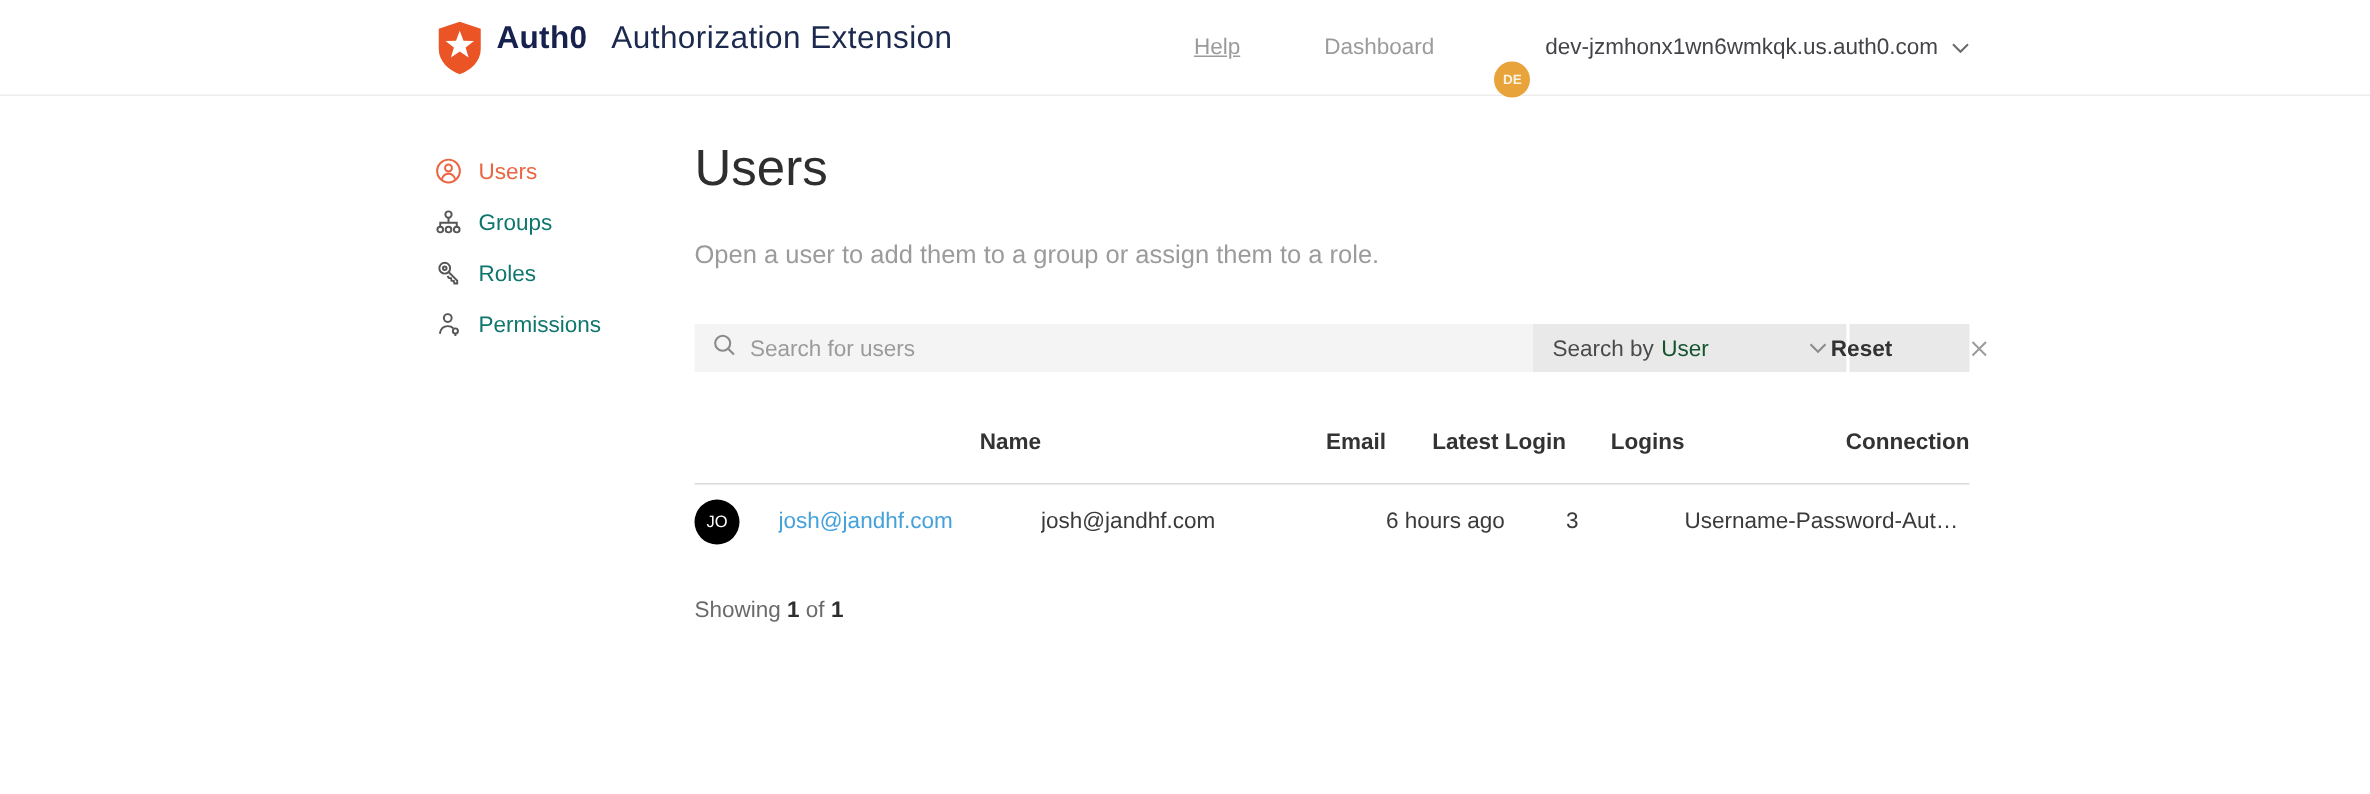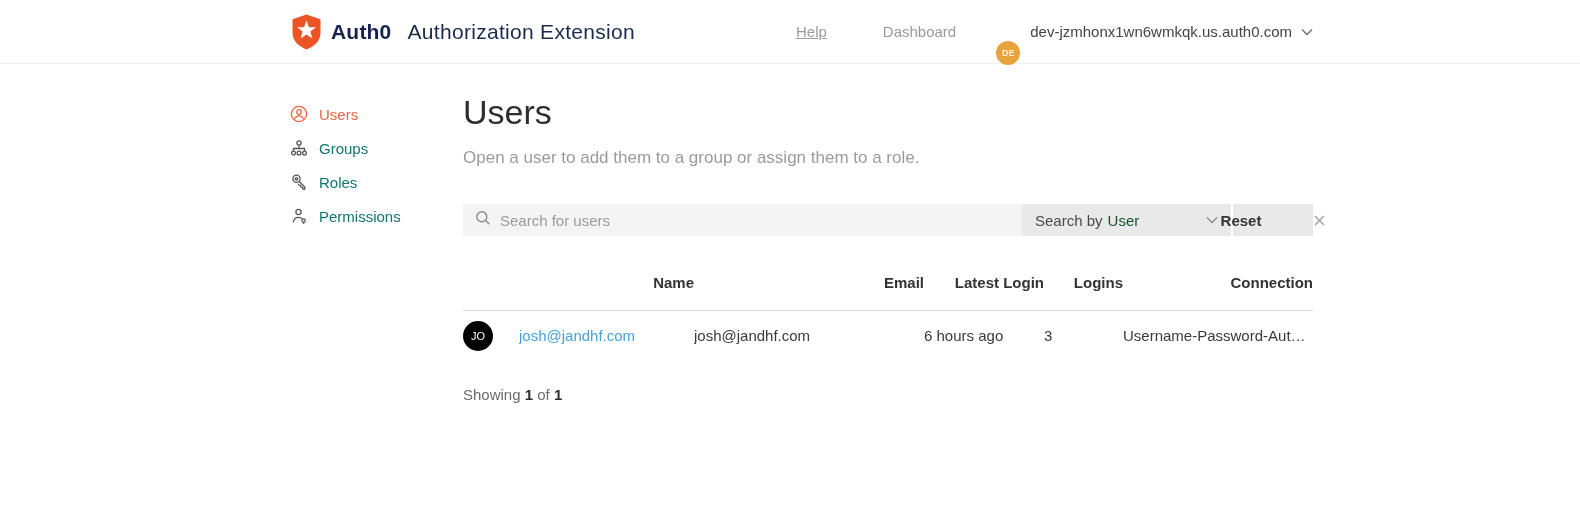--- a/index.html
+++ b/index.html
@@ -2,21 +2,21 @@
 <html><head>
 <meta charset="utf-8">
 <style>
   * { margin:0; padding:0; box-sizing:border-box; }
   html,body { width:1580px; height:529px; background:#ffffff; overflow:hidden;
     font-family:"Liberation Sans", sans-serif; }
 
   
   .topbar { display:flex; align-items:center; height:64px; background:#fff;
     border-bottom:1px solid #ededed; padding:0 267px 0 290px; }
-  .brand { display:flex; align-items:center; cursor:default; }
+  .brand { display:flex; align-items:flex-start; cursor:default; }
   .brand svg { display:block; }
   .brand-name { font-size:21px; font-weight:700; color:#16214D; margin-left:8px; letter-spacing:.2px; }
   .app-title { font-size:21px; font-weight:400; color:#1B2A4E; margin-left:16px; letter-spacing:.3px; }
   .topbar-spacer { flex:1; }
   .top-link { font-size:15px; color:#9b9b9b; cursor:pointer; }
   .top-link.help { margin-right:56px;text-decoration:underline; }
   .top-link.dash { margin-right:40px; }
   .account { display:flex; align-items:center; cursor:pointer; }
   .avatar-de { width:24px; height:24px; border-radius:50%; background:#E8A33B;
     color:#fdf3df; font-size:9px; font-weight:700; display:flex; align-items:center;
@@ -27,21 +27,21 @@
   
   .sidebar { position:absolute; left:290px; top:104px; display:flex; flex-direction:column; gap:14px; }
   .side-item { display:flex; align-items:center; gap:11px; height:20px; cursor:pointer;
     font-size:15px; color:#0f766e; }
   .side-item .ic { width:18px; height:18px; display:flex; align-items:center; justify-content:center; }
   .side-item.active { color:#EB6542; }
 
   
   .main { position:absolute; left:463px; top:64px; width:850px; }
   .page-title { margin-top:28px; font-size:34px; line-height:40px; font-weight:500; color:#2E2E2E; }
-  .page-desc { margin-top:16px; font-size:17px; line-height:20px; color:#9B9B9B; }
+  .page-desc { margin-top:28px; font-size:17px; line-height:20px; color:#9B9B9B; }
 
   
   .searchbar { margin-top:36px; display:flex; height:32px; }
   .search-box { flex:1; background:#F4F4F4; display:flex; align-items:center; padding:0 12px; }
   .search-box svg { flex:none; margin-right:9px; }
   .search-input { border:none; outline:none; background:transparent; flex:1;
     font-size:15px; color:#3a3a3a; font-family:"Liberation Sans", sans-serif; }
   .search-input::placeholder { color:#9B9B9B; opacity:1; }
   .filter-select { width:209px; background:#E9E9E9; display:flex; align-items:center;
     padding:0 13px; cursor:pointer; font-size:15px; color:#4a4a4a; }

